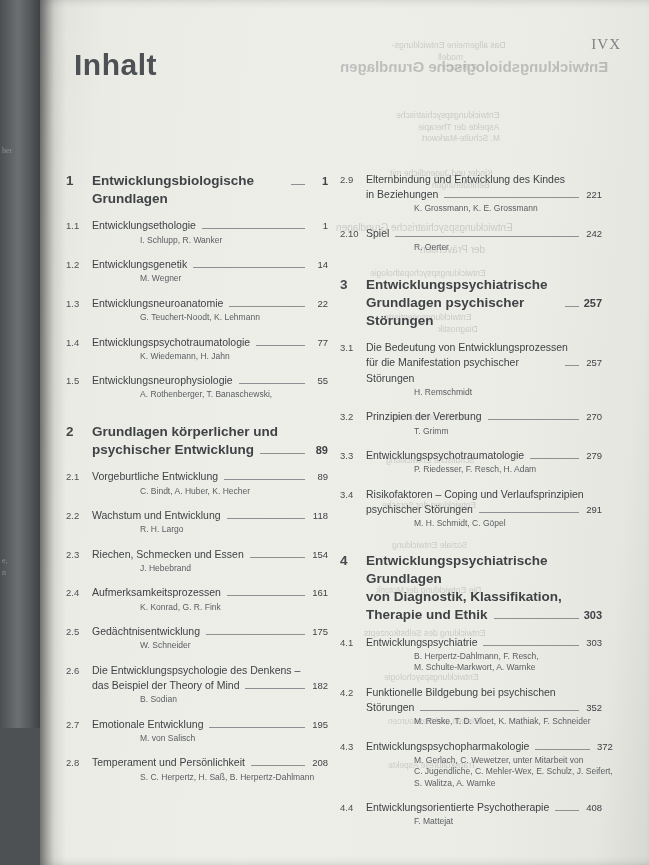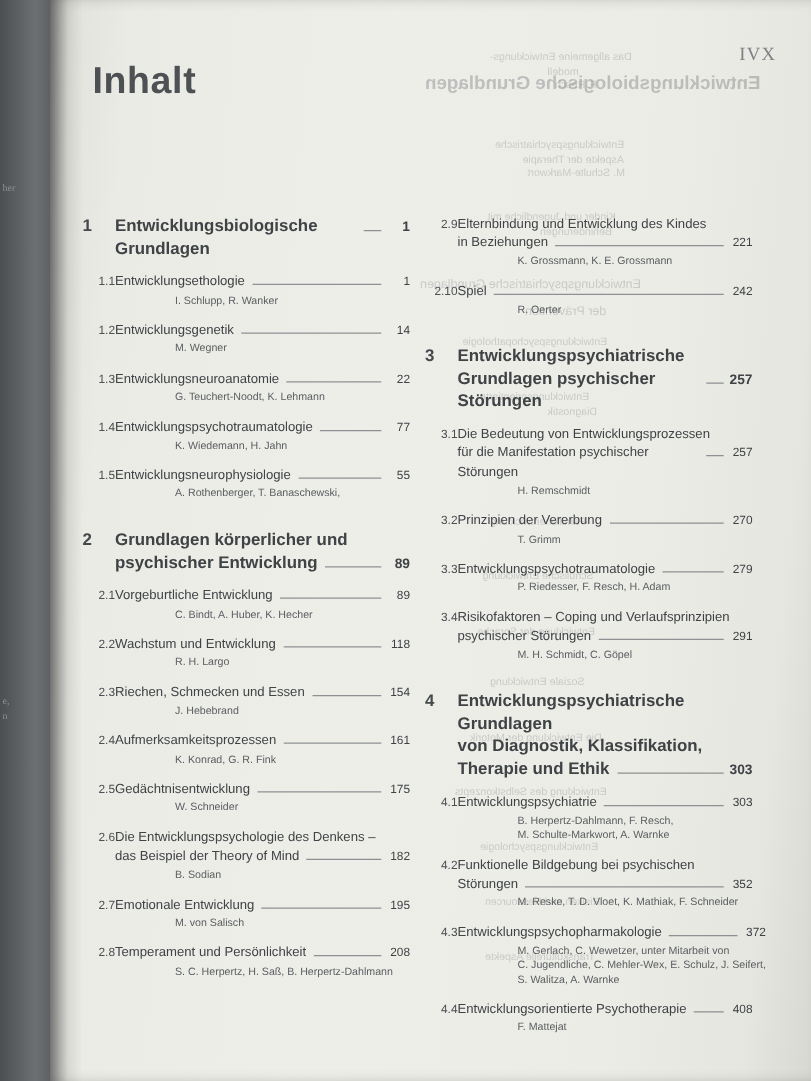--- a/index.html
+++ b/index.html
@@ -16,23 +16,22 @@
   #scene {
     position: relative;
     width: 649px;
     height: 865px;
     background: linear-gradient(100deg, #56585a 0%, #6a6c6e 4%, #7a7c7c 7%, #5d6062 9%, #4e5153 11%);
   }
   
   .desk-left {
     position: absolute;
     left: 0; top: 0;
-    width: 40px; height: 865px;
+    width: 40px; height: 728px;
     background: linear-gradient(90deg, #4c4f51 0%, #6d7072 45%, #55585a 75%, #3f4244 100%);
-    padding-left: 23px;
   }
   .desk-left .ghost {
     position: absolute;
     color: #8d9092;
     font-size: 8px;
     font-family: "Liberation Serif", serif;
   }
   
   .page {
     position: absolute;
@@ -126,21 +125,20 @@
     display: flex;
     align-items: flex-start;
   }
   .entry .num {
     width: 26px;
     flex: 0 0 26px;
     font-size: 9.5px;
     color: #4c5053;
     line-height: 1.45;
     padding-top: 1px;
-    text-align: right;
   }
   .entry .body { flex: 1 1 auto; }
   .entry .title {
     font-size: 10.5px;
     color: #3f4346;
     line-height: 1.45;
   }
   .authors {
     font-size: 8.5px;
     color: #5a5e61;

